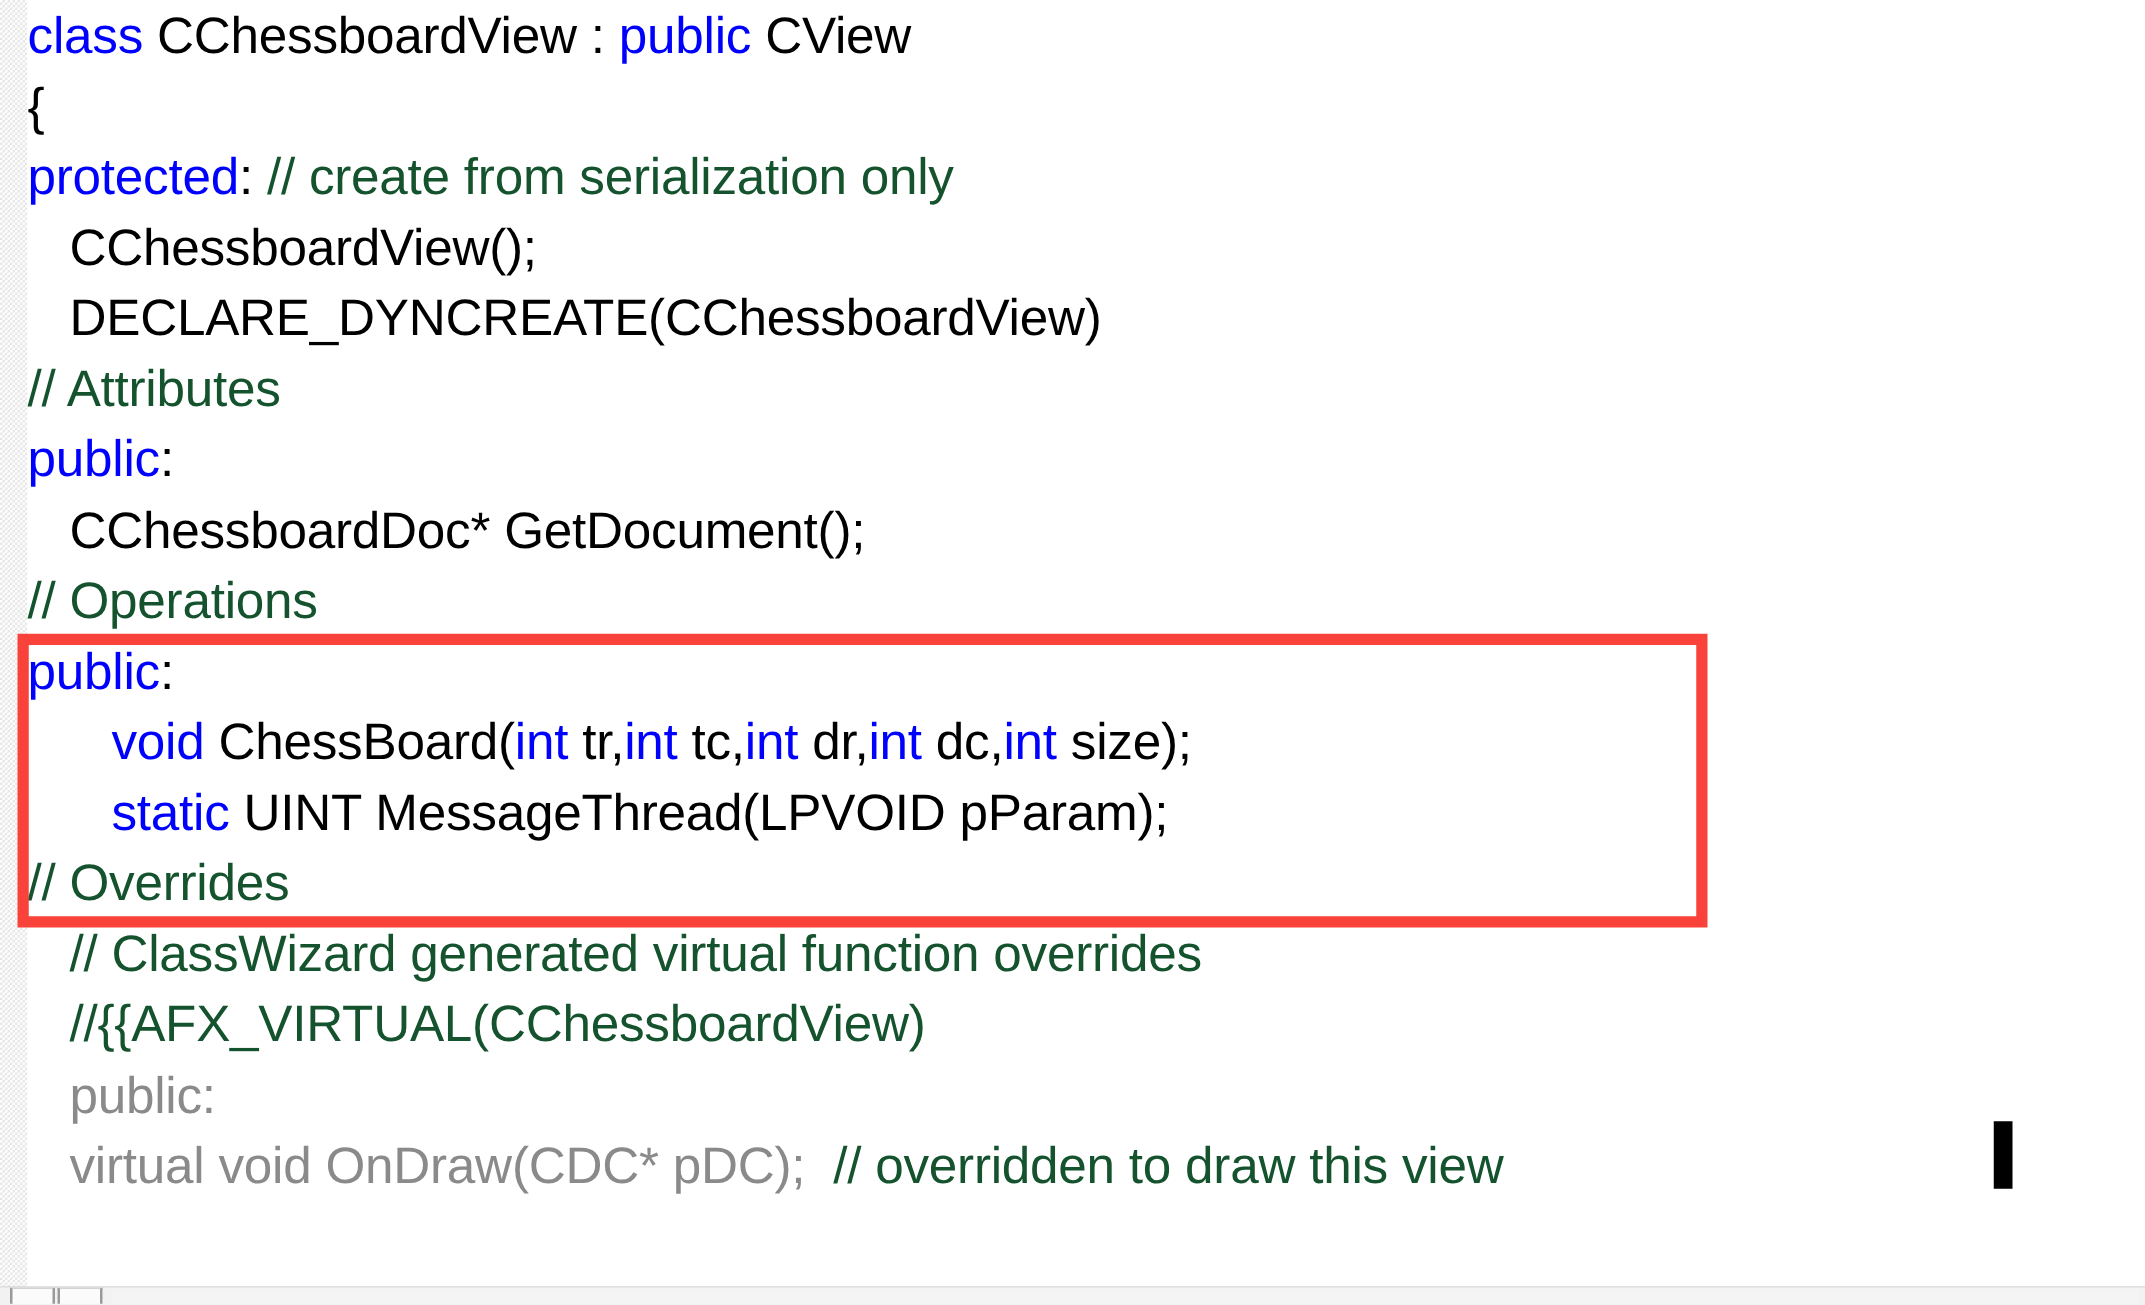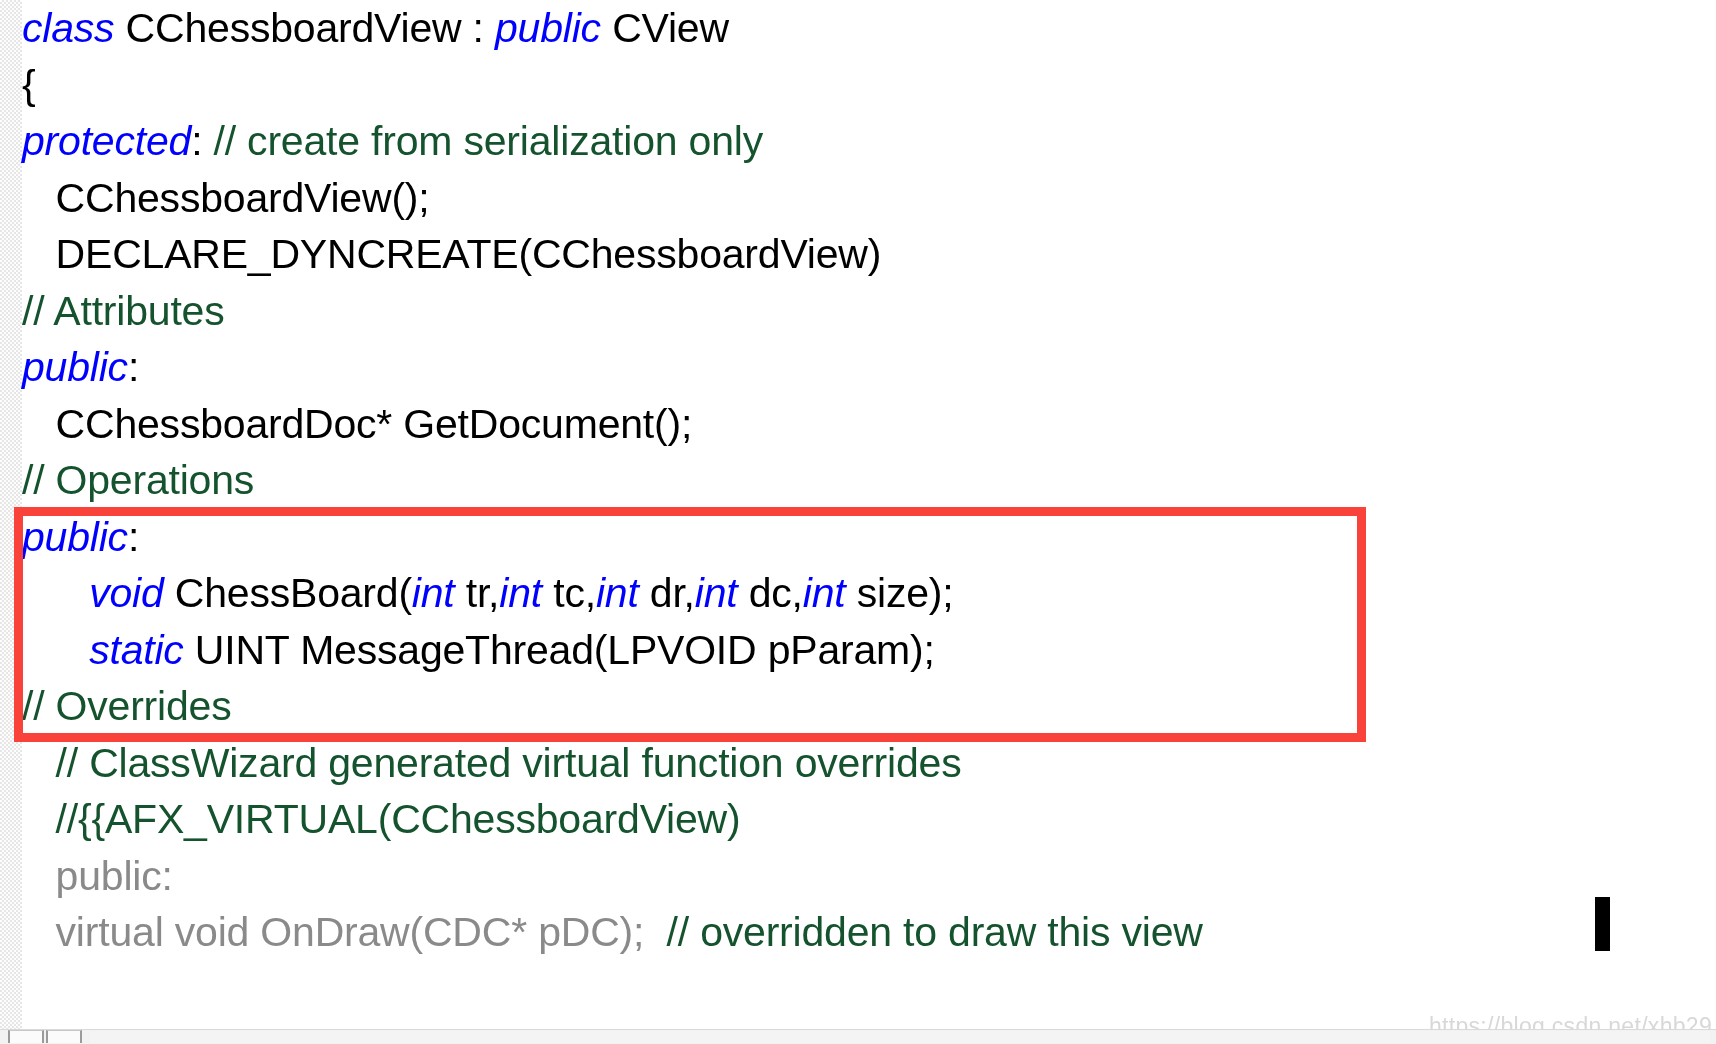--- a/index.html
+++ b/index.html
@@ -49,21 +49,21 @@
     width: 1694px;
     font-size: 41px;
     line-height: 56.5px;
     white-space: pre;
     letter-spacing: -0.2px;
   }
   .line {
     height: 56.5px;
     white-space: pre;
   }
-  .kw   { color: #0000ff; font-style: italic; }
+  .kw   { color: #0000ff; }
   .cmt  { color: #14532d; }
   .plain{ color: #000000; }
   .dim  { color: #8a8a8a; }
 
   
   .redbox {
     position: absolute;
     left: 14px;
     top: 507px;
     width: 1352px;
@@ -132,21 +132,20 @@
 
   <div class="gutter"></div>
   <div class="gutter-edge"></div>
 
   <div class="code" id="code-area"><div class="line"><span class="kw">class </span><span class="plain">CChessboardView : </span><span class="kw">public </span><span class="plain">CView</span></div><div class="line"><span class="plain">{</span></div><div class="line"><span class="kw">protected</span><span class="plain">: </span><span class="cmt">// create from serialization only</span></div><div class="line"><span class="plain">   CChessboardView();</span></div><div class="line"><span class="plain">   DECLARE_DYNCREATE(CChessboardView)</span></div><div class="line"><span class="cmt">// Attributes</span></div><div class="line"><span class="kw">public</span><span class="plain">:</span></div><div class="line"><span class="plain">   CChessboardDoc* GetDocument();</span></div><div class="line"><span class="cmt">// Operations</span></div><div class="line"><span class="kw">public</span><span class="plain">:</span></div><div class="line"><span class="plain">      </span><span class="kw">void</span><span class="plain"> ChessBoard(</span><span class="kw">int</span><span class="plain"> tr,</span><span class="kw">int</span><span class="plain"> tc,</span><span class="kw">int</span><span class="plain"> dr,</span><span class="kw">int</span><span class="plain"> dc,</span><span class="kw">int</span><span class="plain"> size);</span></div><div class="line"><span class="plain">      </span><span class="kw">static</span><span class="plain"> UINT MessageThread(LPVOID pParam);</span></div><div class="line"><span class="cmt">// Overrides</span></div><div class="line"><span class="plain">   </span><span class="cmt">// ClassWizard generated virtual function overrides</span></div><div class="line"><span class="plain">   </span><span class="cmt">//{{AFX_VIRTUAL(CChessboardView)</span></div><div class="line"><span class="dim">   public:</span></div><div class="line"><span class="dim">   virtual void OnDraw(CDC* pDC);  </span><span class="cmt">// overridden to draw this view</span></div></div>
 
   <div class="redbox"></div>
 
   <div class="caret"></div>
 
-  <div class="watermark">https://blog.csdn.net/xhb29</div>
 
   <div class="bottom-strip">
     <div class="chip chip-1"></div>
     <div class="chip chip-2"></div>
     <div class="hscroll-track"></div>
   </div>
 
 </div>
 
 </body></html>

